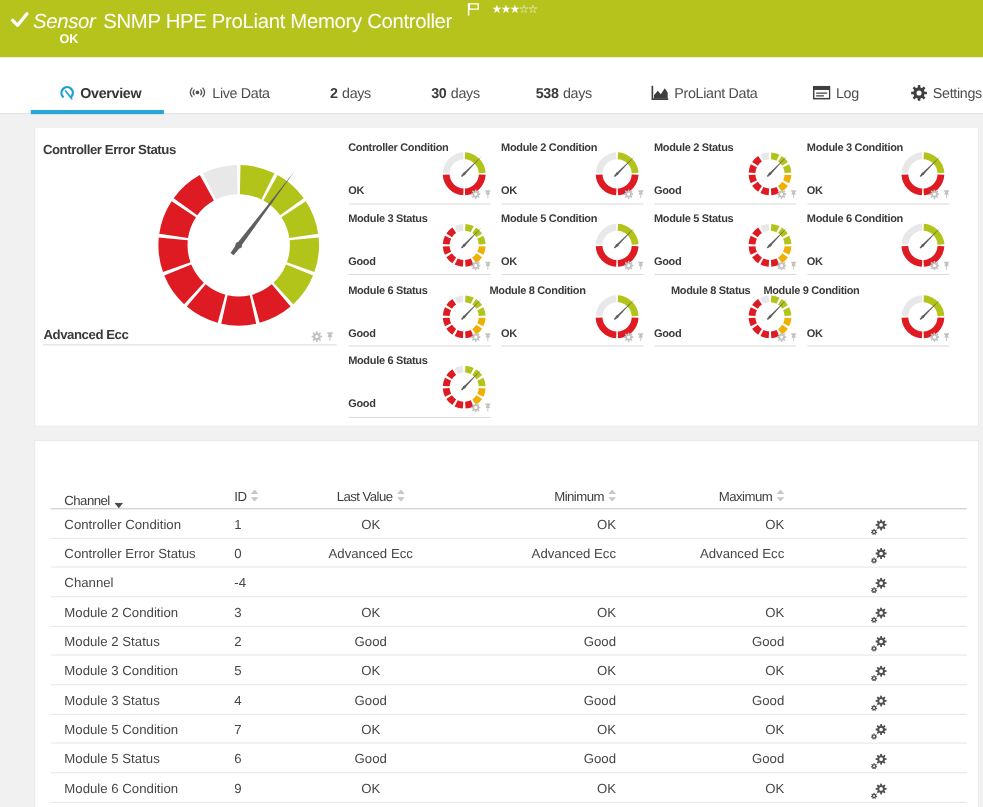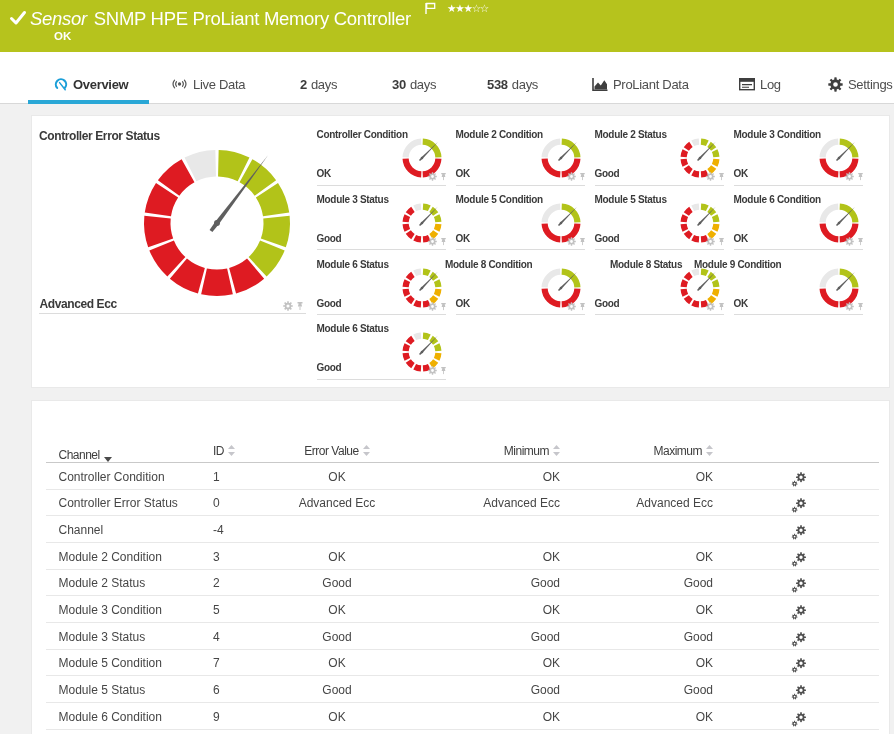--- a/index.html
+++ b/index.html
@@ -531,21 +531,21 @@
           </svg>
         </div>
         <div class="th th-id">
           <span>ID</span>
           <svg width="7" height="11" viewBox="0 0 7 11" class="sort-icon">
             <path d="M3.5 0 L7 4 H0 Z" fill="#c6c6cb"></path>
             <path d="M3.5 11 L0 7 H7 Z" fill="#c6c6cb"></path>
           </svg>
         </div>
         <div class="th th-last">
-          <span>Error Value</span>
+          <span>Last Value</span>
           <svg width="7" height="11" viewBox="0 0 7 11" class="sort-icon">
             <path d="M3.5 0 L7 4 H0 Z" fill="#c6c6cb"></path>
             <path d="M3.5 11 L0 7 H7 Z" fill="#c6c6cb"></path>
           </svg>
         </div>
         <div class="th th-min">
           <span>Minimum</span>
           <svg width="7" height="11" viewBox="0 0 7 11" class="sort-icon">
             <path d="M3.5 0 L7 4 H0 Z" fill="#c6c6cb"></path>
             <path d="M3.5 11 L0 7 H7 Z" fill="#c6c6cb"></path>

